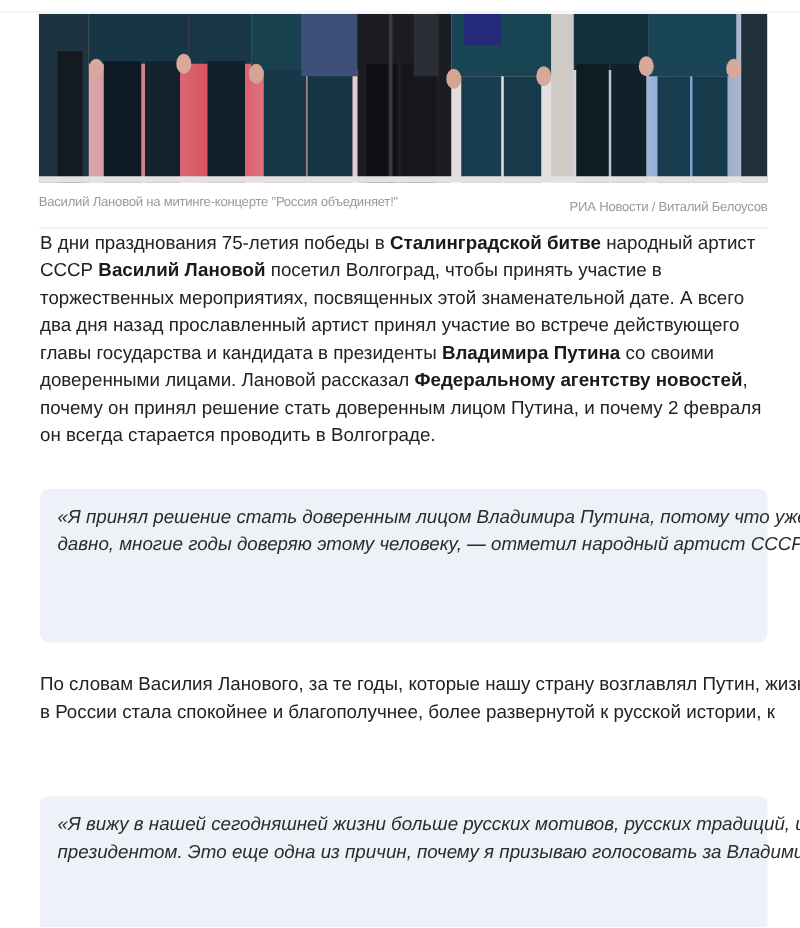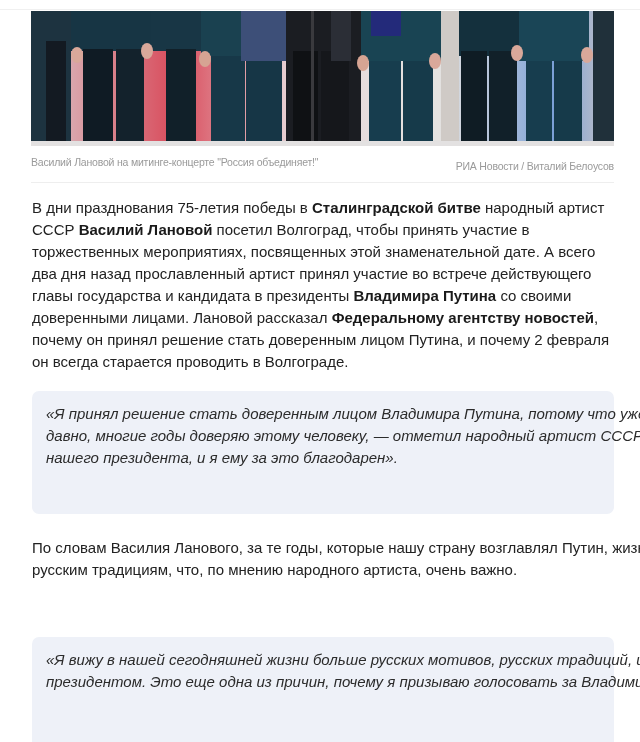--- a/index.html
+++ b/index.html
@@ -8,21 +8,21 @@
     .topline { position: absolute; left: 0; top: 9px; width: 640px; height: 1px; background: #f0f0f0; }
     .photo { position: absolute; left: 31px; top: 11px; width: 583px; height: 135px; overflow: hidden; background: #e9e1e3; }
     .photo svg { display: block; }
     .caption-row { position: absolute; left: 31px; top: 156px; width: 583px; height: 16px;
                    font-size: 10.5px; color: #9a9a9a; letter-spacing: -0.2px; }
     .caption-left { position: absolute; left: 0; top: 0; white-space: nowrap; }
     .caption-right { position: absolute; right: 0; top: 4px; white-space: nowrap; }
     .divider { position: absolute; left: 31px; top: 182px; width: 583px; height: 1px; background: #eeeeee; }
     .para { position: absolute; left: 32px; width: 586px; font-size: 15px; line-height: 22px; color: #222222; }
     .para b { font-weight: bold; color: #1a1a1a; }
-    .p1 { top: 197px; }
+    .p1 { top: 184px; }
     .p2 { top: 537px; }
     .quote { position: absolute; left: 32px; width: 582px; background: #eef1f8; border-radius: 7px; box-sizing: border-box;
              padding: 12px 14px 14px 14px; font-size: 15px; line-height: 22px; font-style: italic; color: #2b2b2b; }
     .q1 { top: 391px; height: 123px; }
     .q2 { top: 637px; height: 105px; border-bottom-left-radius: 0; border-bottom-right-radius: 0; }
     .line { display: block; white-space: nowrap; }
   </style>
 </head>
 <body>
 
@@ -92,24 +92,23 @@
 
 <div class="divider"></div>
 
 <p class="para p1" style="margin:0">
   <span>В дни празднования 75-летия победы в </span><b>Сталинградской битве</b><span> народный артист СССР </span><b>Василий Лановой</b><span> посетил Волгоград, чтобы принять участие в торжественных мероприятиях, посвященных этой знаменательной дате. А всего два дня назад прославленный артист принял участие во встрече действующего главы государства и кандидата в президенты </span><b>Владимира Путина</b><span> со своими доверенными лицами. Лановой рассказал </span><b>Федеральному агентству новостей</b><span>, почему он принял решение стать доверенным лицом Путина, и почему 2 февраля он всегда старается проводить в Волгограде.</span>
 </p>
 
 <blockquote class="quote q1" style="margin:0">
   <span class="line">«Я принял решение стать доверенным лицом Владимира Путина, потому что уже</span>
   <span class="line">давно, многие годы доверяю этому человеку, — отметил народный артист СССР. — Я,</span>
-  <span class="line">нашего президента, и я ему за это благодарен».</span>
 </blockquote>
 
 <p class="para p2" style="margin:0">
   <span class="line">По словам Василия Ланового, за те годы, которые нашу страну возглавлял Путин, жизнь</span>
-  <span class="line">русским традициям, что, по мнению народного артиста, очень важно.</span>
+  <span class="line">в России стала спокойнее и благополучнее, более развернутой к русской истории, к</span>
 </p>
 
 <blockquote class="quote q2" style="margin:0">
   <span class="line">«Я вижу в нашей сегодняшней жизни больше русских мотивов, русских традиций, и</span>
   <span class="line">президентом. Это еще одна из причин, почему я призываю голосовать за Владимира</span>
 </blockquote>
 
 </body></html>

